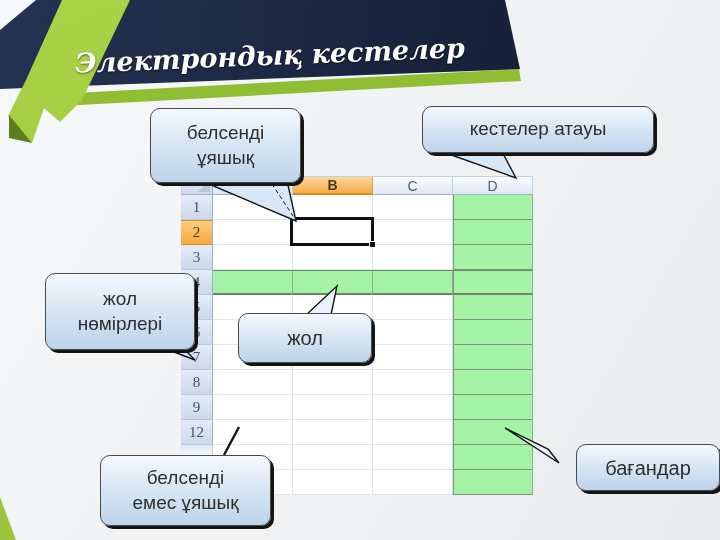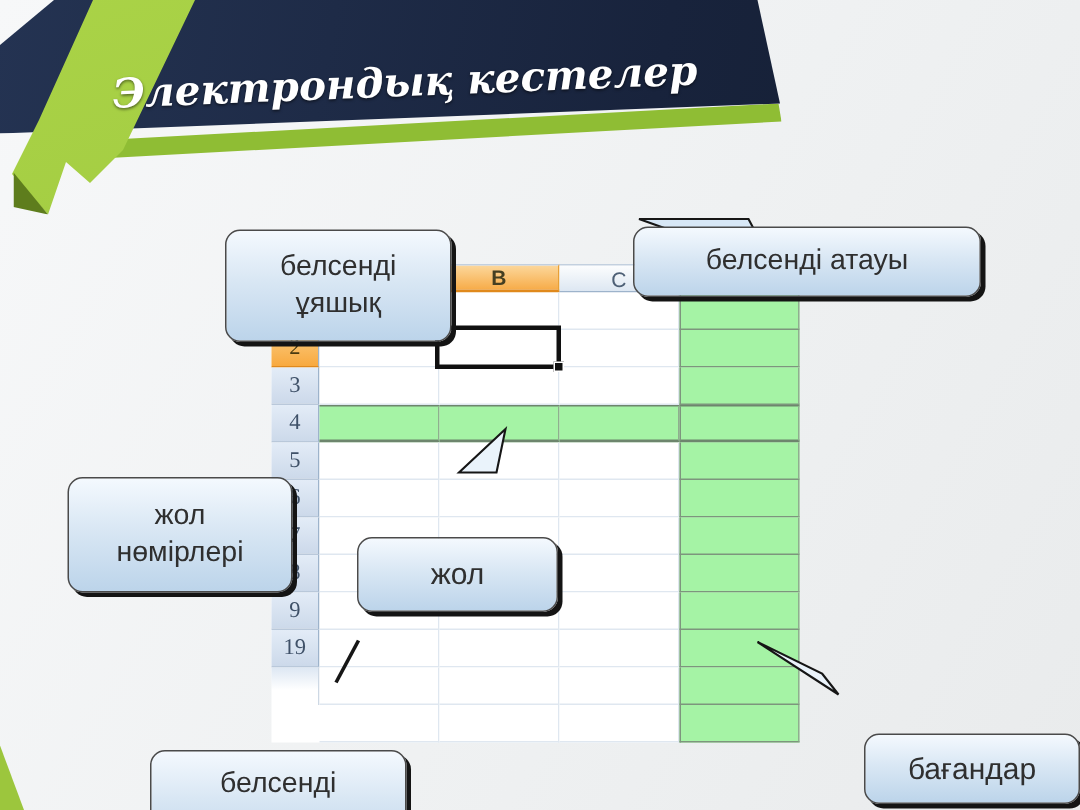--- a/index.html
+++ b/index.html
@@ -56,21 +56,21 @@
 
   
   .overlay{position:absolute;left:0;top:0;z-index:5;pointer-events:none;}
 
   
   .callout{position:absolute;z-index:6;display:flex;align-items:center;justify-content:center;
     text-align:center;border:1px solid #4a4a4a;border-radius:10px;
     background:linear-gradient(180deg,#f4f9fe 0%,#dcead6_0) ;
     background:linear-gradient(180deg,#f4f9fe 0%,#d9e7f4 45%,#bcd4ea 100%);
     box-shadow:3px 3px 0 #141414;color:#2f2f2f;font-size:19px;line-height:1.3;
-    white-space:pre-line;padding:2px 6px;margin-top:45px;}
+    white-space:pre-line;padding:2px 6px;}
   .co-active{left:150px;top:108px;width:137px;height:69px;}
   .co-colnames{left:422px;top:106px;width:218px;height:41px;}
   .co-rownum{left:45px;top:273px;width:136px;height:71px;}
   .co-row{left:238px;top:313px;width:120px;height:44px;font-size:20px;}
   .co-inactive{left:100px;top:455px;width:157px;height:65px;}
   .co-columns{left:576px;top:444px;width:130px;height:41px;font-size:20px;}
 </style>
 </head>
 <body>
 
@@ -154,21 +154,21 @@
         <div class="cell green dcol"></div>
       </div>
       <div class="srow">
         <div class="rhdr">9</div>
         <div class="cell"></div>
         <div class="cell"></div>
         <div class="cell"></div>
         <div class="cell green dcol"></div>
       </div>
       <div class="srow">
-        <div class="rhdr">19</div>
+        <div class="rhdr">12</div>
         <div class="cell"></div>
         <div class="cell"></div>
         <div class="cell"></div>
         <div class="cell green dcol"></div>
       </div>
       <div class="srow">
         <div class="rhdr stub"></div>
         <div class="cell"></div>
         <div class="cell"></div>
         <div class="cell"></div>
@@ -191,21 +191,21 @@
     <polygon points="306,315 331,315 337,286" fill="#eaf3fb" stroke="#161616" stroke-width="1.4"></polygon>
     <line x1="224" y1="455" x2="239" y2="427" stroke="#161616" stroke-width="2.4"></line>
     <polygon points="548,449 559,463 505,428" fill="#eaf3fb" stroke="#161616" stroke-width="1.4"></polygon>
   </svg>
 
   <div class="callout co-active">
     <span>белсенді
 ұяшық</span>
   </div>
   <div class="callout co-colnames">
-    <span>белсенді атауы</span>
+    <span>кестелер атауы</span>
   </div>
   <div class="callout co-rownum">
     <span>жол
 нөмірлері</span>
   </div>
   <div class="callout co-row">
     <span>жол</span>
   </div>
   <div class="callout co-inactive">
     <span>белсенді

